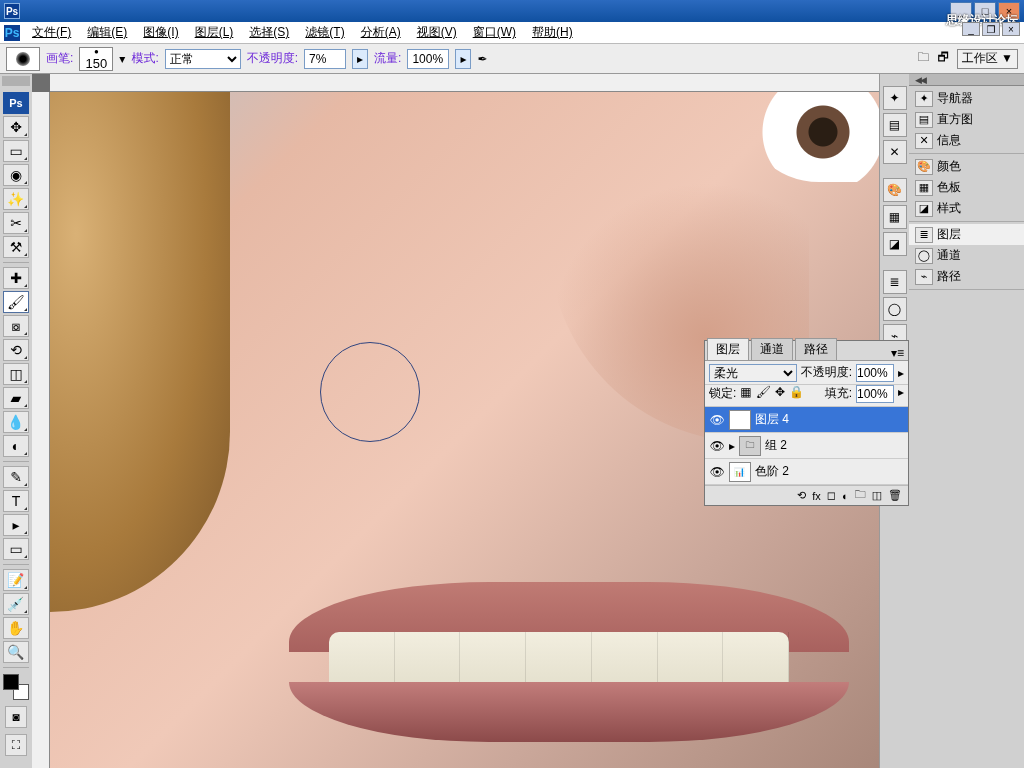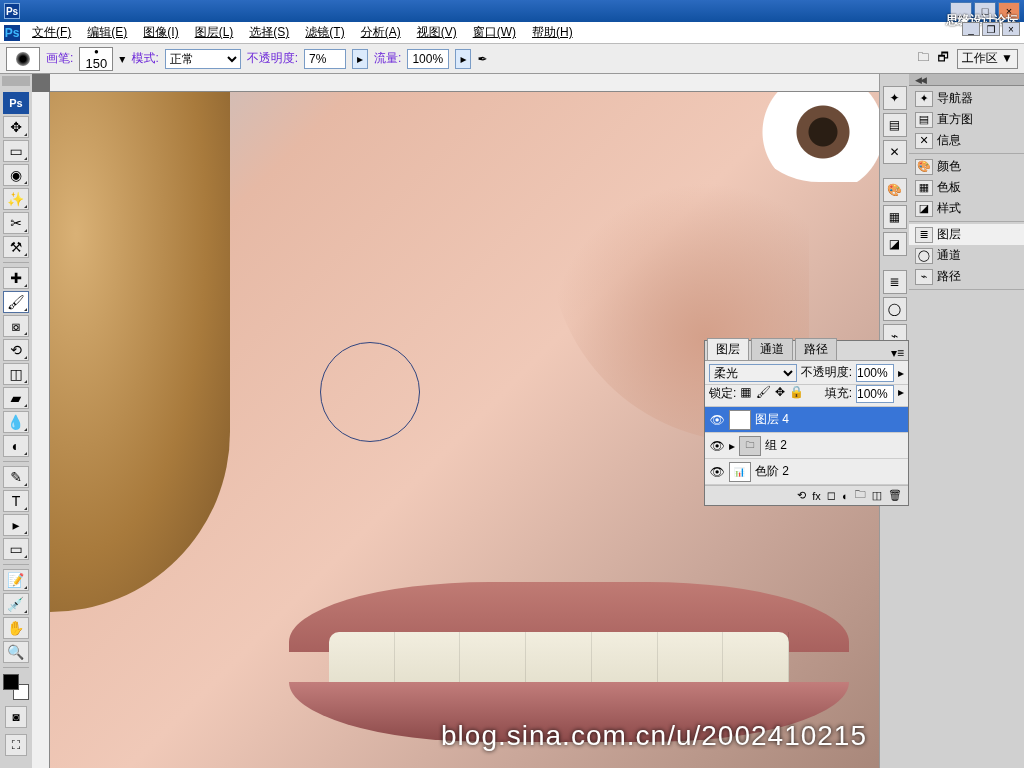--- a/index.html
+++ b/index.html
@@ -198,21 +198,20 @@
             <div class="tooth"></div>
             <div class="tooth"></div>
             <div class="tooth"></div>
             <div class="tooth"></div>
             <div class="tooth"></div>
             <div class="tooth"></div>
           </div>
         <div class="lolip"></div>
       </div>
       <div class="brush-cursor"></div>
-      <div class="watermark">blog.sina.com.cn/u/2002410215</div>
     </div>
 
   </div>
 
   <div class="iconcol">
     <div class="ib">✦</div>
     <div class="ib">▤</div>
     <div class="ib">✕</div>
     <div class="isep"></div>
     <div class="ib">🎨</div>

